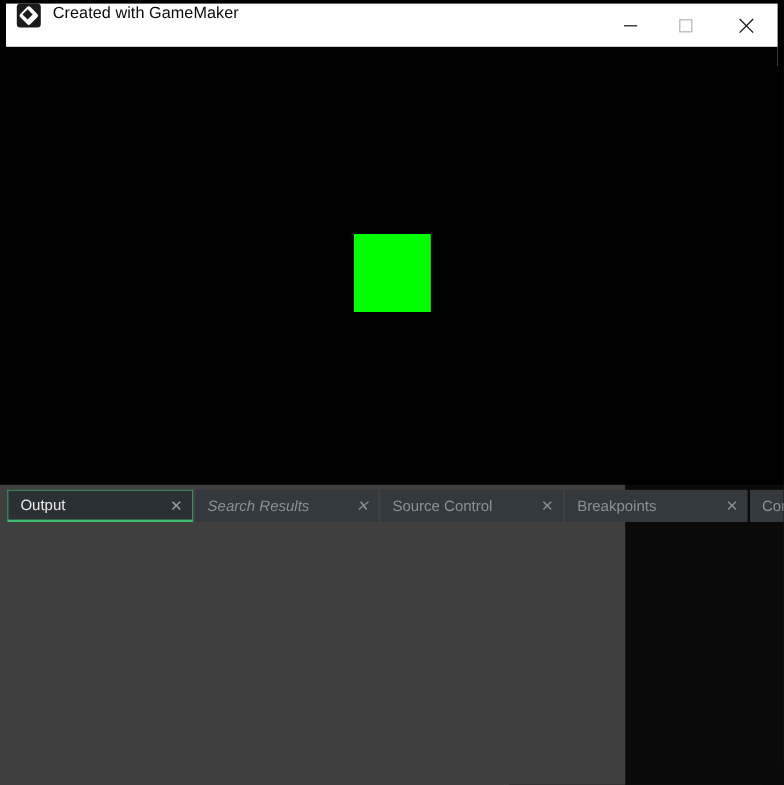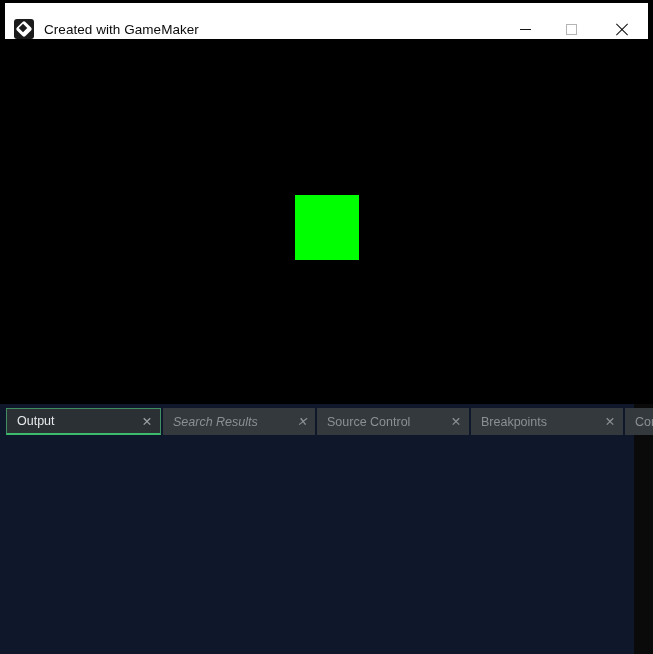--- a/index.html
+++ b/index.html
@@ -35,21 +35,20 @@
   }
 
   .titlebar {
     position: absolute;
     left: 5px;
     top: 3px;
     width: 643px;
     height: 52px;
     background: #ffffff;
     display: flex;
-    align-items: center;
     box-sizing: border-box;
   }
 
   .app-icon {
     width: 20px;
     height: 20px;
     margin-left: 9px;
     margin-right: 10px;
     border-radius: 3px;
     background: #1b1b1b;
@@ -147,23 +146,23 @@
     width: 64px;
     height: 65px;
     background: #00ff00;
   }
 
   
   .debug-panel {
     position: absolute;
     left: 0;
     top: 404px;
-    width: 634px;
+    width: 521px;
     height: 250px;
-    background: #0f172a;
+    background: #404040;
     box-sizing: border-box;
   }
 
   .tabbar {
     position: absolute;
     left: 0;
     top: 4px;
     height: 27px;
     width: 653px;
     display: flex;

